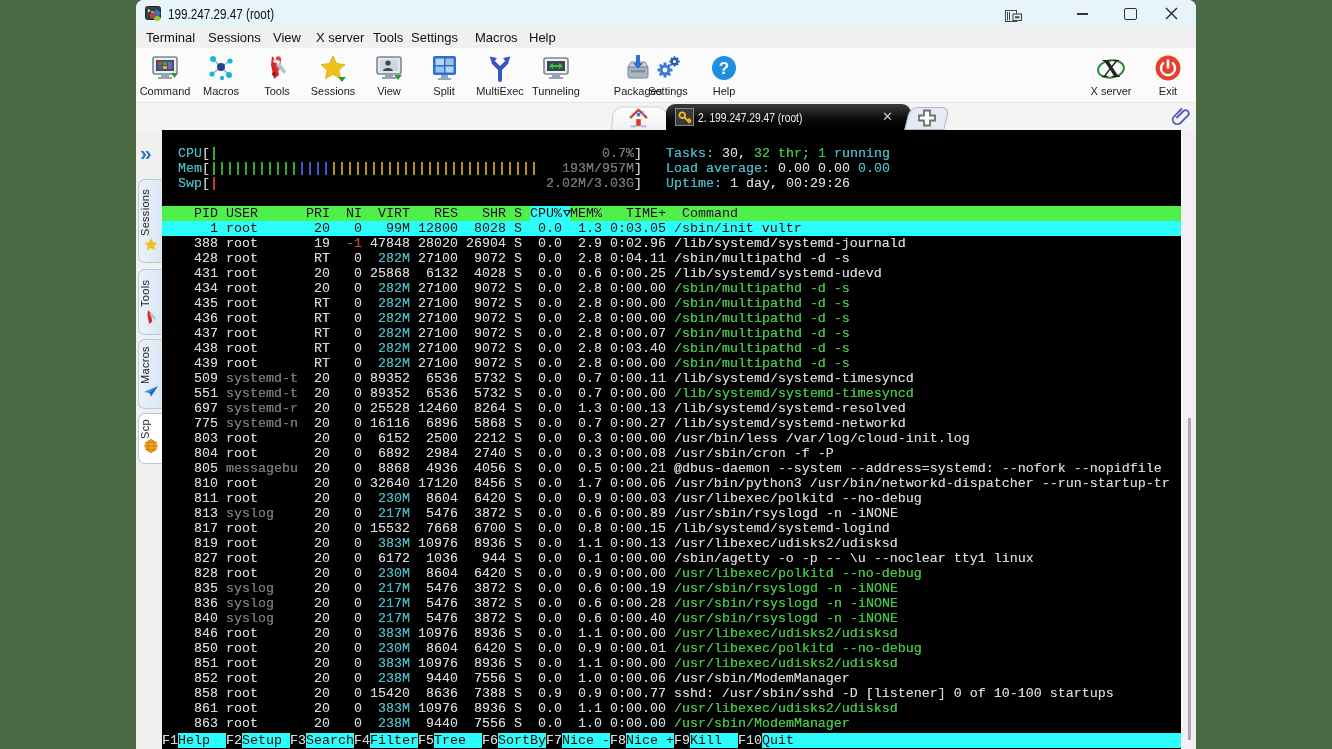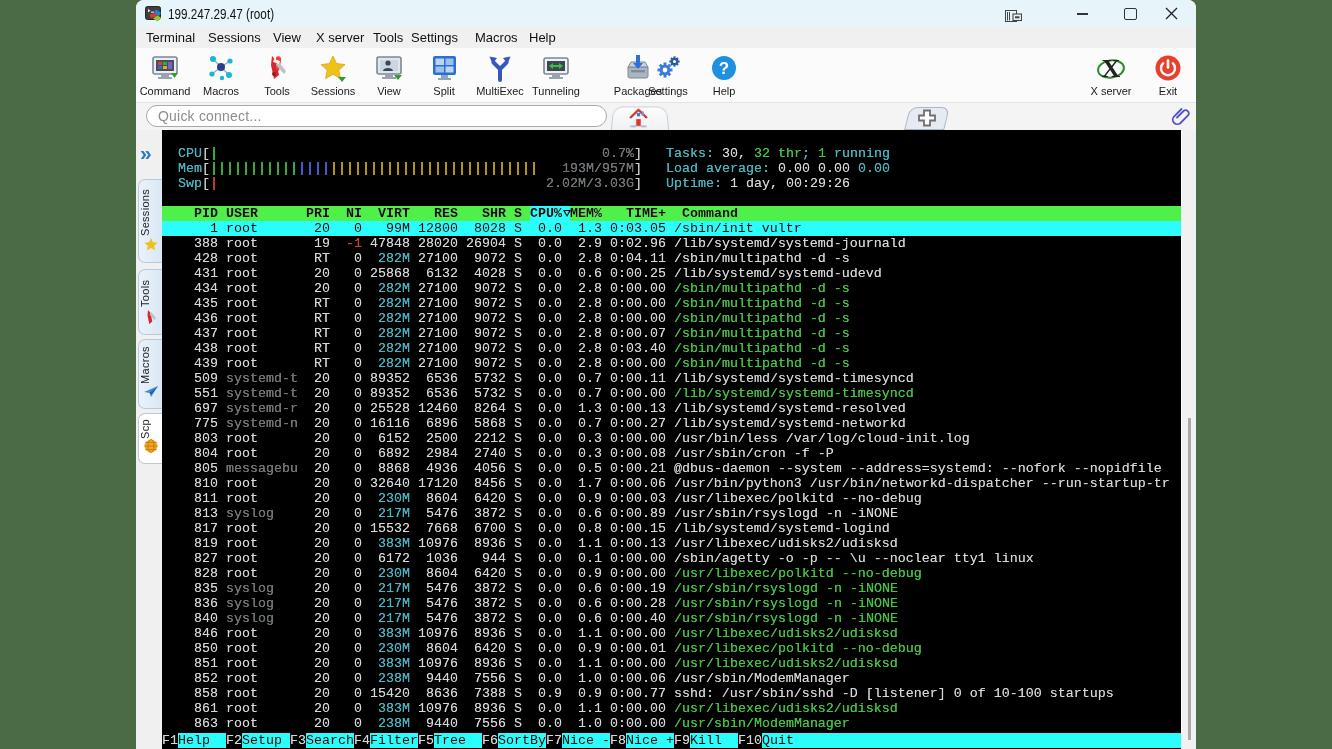--- a/index.html
+++ b/index.html
@@ -35,21 +35,21 @@
 .stab { position:absolute; left:2px; width:24px; border:1px solid #b9c9da; border-right:none;
   border-radius:7px 0 0 7px; }
 .stxt { position:absolute; top:6px; left:0; width:100%; text-align:center; writing-mode:vertical-rl;
   transform:rotate(180deg); font-size:11px; color:#222; letter-spacing:0.3px; height:calc(100% - 30px); }
 .sic { position:absolute; bottom:5px; left:4px; }
 #chev { position:absolute; left:4px; top:11px; color:#2979c8; font-size:21px; font-weight:bold; }
 #term { position:absolute; left:26px; top:130px; width:1019px; height:619px; background:#000; }
 #termtext { position:absolute; left:0; top:16px; font-family:"Liberation Mono",monospace;
   font-size:13.33px; line-height:15px; color:#d6d7d8; white-space:pre; text-shadow:0 0 0.6px rgba(255,255,255,0.55); }
 .tl { height:15px; }
-.hl { display:inline-block; width:1018.5px; background:#4ff04a; color:#0a0a0a;font-weight:bold; }
+.hl { display:inline-block; width:1018.5px; background:#4ff04a; color:#0a0a0a; }
 .sel { display:inline-block; width:1018.5px; background:#2bfcfc; color:#0a0a0a; }
 .fbl { display:inline-block; width:1018.5px; background:#2bfcfc; color:#0a0a0a; position:relative; top:2px; }
 .fk { background:#000; color:#d6d7d8; }
 .pp { position:absolute; width:2.6px; height:13px; }
 #scroll { position:absolute; left:1045px; top:130px; width:15px; height:619px; background:#f1f1f1; border-left:1px solid #fff; }
 #scroll .th { position:absolute; left:6px; top:288px; width:3px; height:322px; background:#a9a9a9; }
 #sorttri { position:absolute; left:427.2px; top:210px; width:0; height:0;
   border-left:4.4px solid transparent; border-right:4.4px solid transparent; border-top:7.5px solid #0a0a0a; }
 #sorttri2 { position:absolute; left:428.9px; top:210.6px; width:0; height:0;
   border-left:2.7px solid transparent; border-right:2.7px solid transparent; border-top:4.6px solid #2bfcfc; }
@@ -256,31 +256,40 @@
           <svg width="30" height="30" viewBox="0 0 30 30" style="">
 <circle cx="15" cy="15" r="12.5" fill="#e8402a"></circle>
 <path d="M15 7.5 v7" stroke="#fff" stroke-width="2.6" stroke-linecap="round"></path>
 <path d="M10.2 10.2 a7 7 0 1 0 9.6 0" fill="none" stroke="#fff" stroke-width="2.4" stroke-linecap="round"></path>
           </svg>
         </div>
         <div class="tbl">Exit</div>
       </div>
     </div>
   <div id="quickrow">
-    <div id="qinput">Quick connect...</div>
     <div id="hometab">
         <svg width="17" height="18" viewBox="0 0 17 18" style="">
 <path d="M1 9 L8.5 1.5 L16 9" fill="none" stroke="#cc3b28" stroke-width="2.2" stroke-linejoin="round"></path>
 <rect x="11.5" y="3" width="1.8" height="4" fill="#7a8fd4"></rect>
 <rect x="3.5" y="9" width="10" height="7" fill="#f2f2f2"></rect>
 <rect x="7" y="4.5" width="3" height="3" fill="#2a7fd4"></rect>
 <rect x="6.5" y="10" width="4" height="6" fill="#d83b28"></rect>
 <rect x="1.5" y="15.5" width="5" height="1.6" fill="#aab4e0"></rect>
           <rect x="10.5" y="15.5" width="5" height="1.6" fill="#aab4e0"></rect>
         </svg>
+      </div>
+    <div id="activetab">
+        <span class="kf">
+          <svg width="14" height="14" viewBox="0 0 14 14" style="">
+            <circle cx="4.2" cy="4.2" r="2.8" fill="none" stroke="#f0c020" stroke-width="1.8"></circle>
+            <path d="M6.2 6.2 L11.5 11.5 M9.5 9.5 l2 -1.5 M11 11 l1.5 -1.2" stroke="#f0c020" stroke-width="1.8" stroke-linecap="round"></path>
+          </svg>
+        </span>
+        <span class="ttl">2. 199.247.29.47 (root)</span>
+        <span class="cx">✕</span>
       </div>
     <div id="plustab"><svg width="38" height="21" viewBox="0 0 38 21" style="transform:skewX(14deg)">
           <path d="M16 4 h6 v5 h5 v5 h-5 v5 h-6 v-5 h-5 v-5 h5 z" fill="#fcfcfc" stroke="#707070" stroke-width="1.8" transform="translate(0,-1.5)"></path>
         </svg></div>
     <span id="clip"><svg width="20" height="20" viewBox="0 0 20 20" style="">
           <path d="M6 11.5 L12.5 5 a3.2 3.2 0 0 1 4.5 4.5 L9.5 17 a4.6 4.6 0 0 1 -6.5 -6.5 L10.5 3" fill="none" stroke="#5055c0" stroke-width="1.8" stroke-linecap="round"></path>
         </svg></span>
   </div>
   <div id="sidebar">
     <div id="chev">»</div>

